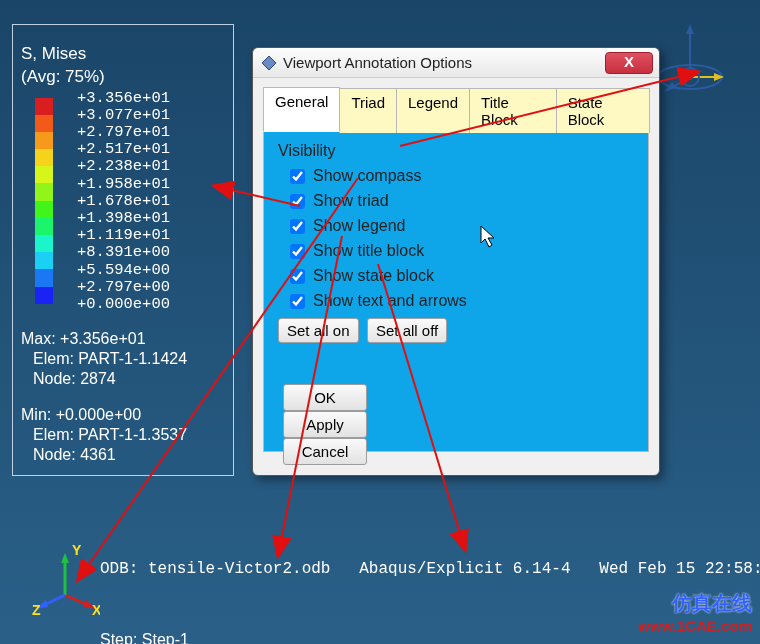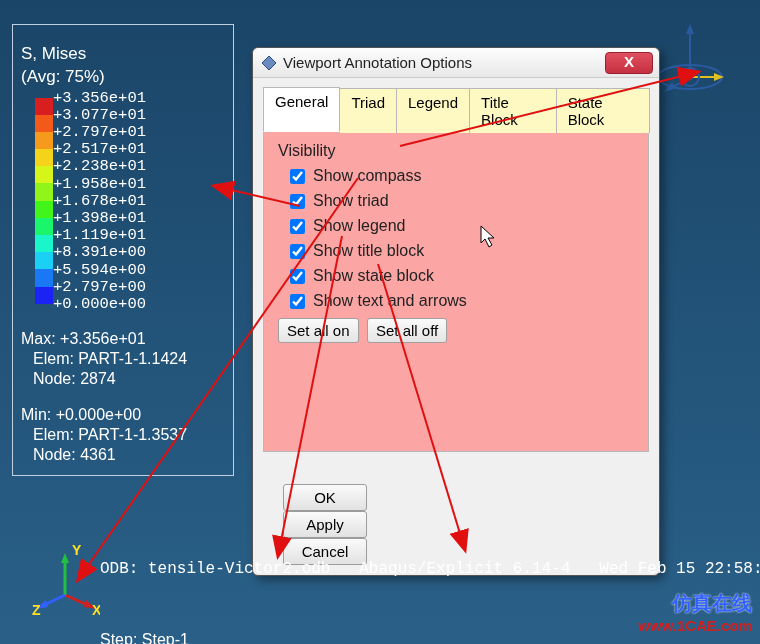--- a/index.html
+++ b/index.html
@@ -9,34 +9,34 @@
   .legend-panel {
     position: absolute; left: 12px; top: 24px; width: 222px;
     border: 1px solid #c0d0e0; padding: 18px 8px 10px 8px;
     color: #fff; font-size: 16px; line-height: 1.25;
     background: transparent;
   }
   .legend-title { margin-bottom: 2px; font-size: 17px; }
   .legend-bar-wrap { display: flex; align-items: flex-start; margin-top: 2px; }
   .color-bar { width: 18px; display: flex; flex-direction: column; margin-left: 14px; margin-top: 8px; }
   .color-seg { height: 17.2px; width: 18px; }
-  .legend-labels { font-family: "Courier New", monospace; font-size: 15.5px; margin-left: 0; white-space: pre; line-height: 17.2px; }
+  .legend-labels { font-family: "Courier New", monospace; font-size: 15.5px; margin-left: 24px; white-space: pre; line-height: 17.2px; }
   .legend-max, .legend-min { margin-top: 16px; font-size: 16px; }
   .legend-sub { margin-left: 12px; }
 
   
   .compass { position: absolute; right: 30px; top: 22px; width: 80px; height: 80px; }
 
   
   .triad { position: absolute; left: 30px; top: 545px; width: 70px; height: 70px; }
   .triad text { font: bold 14px sans-serif; }
 
   
   .dialog {
-    position: absolute; left: 252px; top: 47px; width: 408px; height: 529px;
+    position: absolute; left: 252px; top: 47px; width: 408px; height: 429px;
     background: #f0f0f0; border: 1px solid #555; border-radius: 6px;
     box-shadow: 4px 4px 10px rgba(0,0,0,0.4);
   }
   .titlebar {
     height: 30px; background: linear-gradient(to bottom,#fdfdfd,#e8e8e8);
     border-bottom: 1px solid #ccc; border-radius: 6px 6px 0 0;
     display: flex; align-items: center; padding: 0 6px 0 8px;
   }
   .titlebar-icon { width: 16px; height: 16px; margin-right: 6px; }
   .titlebar-icon svg { display:block }
@@ -45,21 +45,21 @@
     width: 48px; height: 22px; background: linear-gradient(to bottom,#e05060,#c63040);
     border: 1px solid #9a2030; border-radius: 4px; color: #fff; text-align: center;
     font-weight: bold; font-size: 15px; line-height: 18px; cursor: pointer;
   }
   .dialog-body { padding: 8px 10px; }
   .tabstrip { display: flex; border-bottom: 1px solid #b8b8b8; }
   .tab { padding: 5px 11px; font-size: 15px; border: 1px solid #b8b8b8; border-bottom: none;
          background: #fef9c3; margin-right: -1px; cursor: pointer; position: relative; top: 2px; }
   .tab.active { background: #fff; border-bottom: 1px solid #fff; top: 1px; z-index: 2; }
   .tab-content {
-    background: #fca5a5; border: 1px solid #b8b8b8; border-top: none;
+    background: #0ea5e9; border: 1px solid #b8b8b8; border-top: none;
     padding: 10px 14px 16px 14px; height: 320px;
   }
   .group-title { font-size: 16px; margin-bottom: 6px; color: #222; }
   .chk-row { display: flex; align-items: center; margin: 7px 12px; font-size: 16px; color: #222; }
   .chk-row input { width: 15px; height: 15px; margin-right: 8px; }
   .btn-row { margin-top: 8px; }
   .small-btn {
     display:inline-block; padding: 3px 8px; font-size: 15px; background: linear-gradient(#fafafa,#e4e4e4);
     border: 1px solid #a0a0a0; border-radius: 3px; margin-right: 4px; cursor: pointer;
   }

